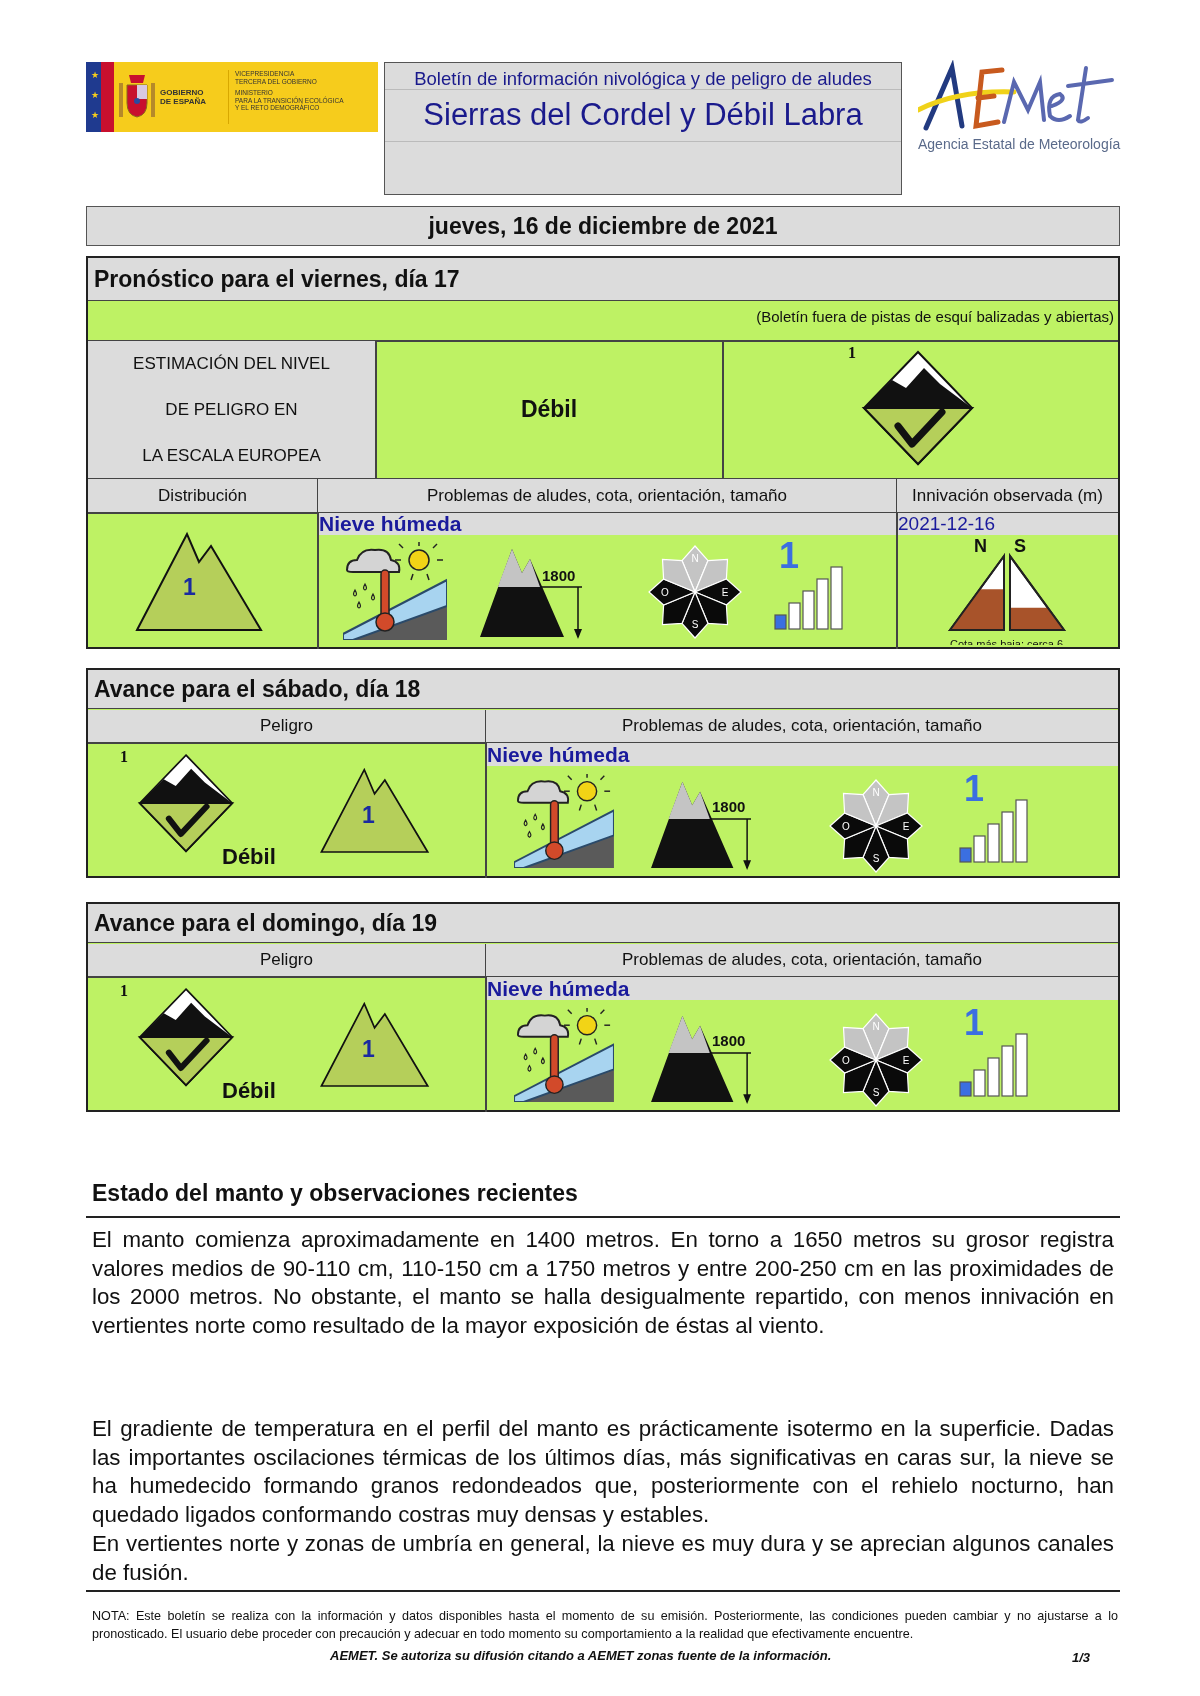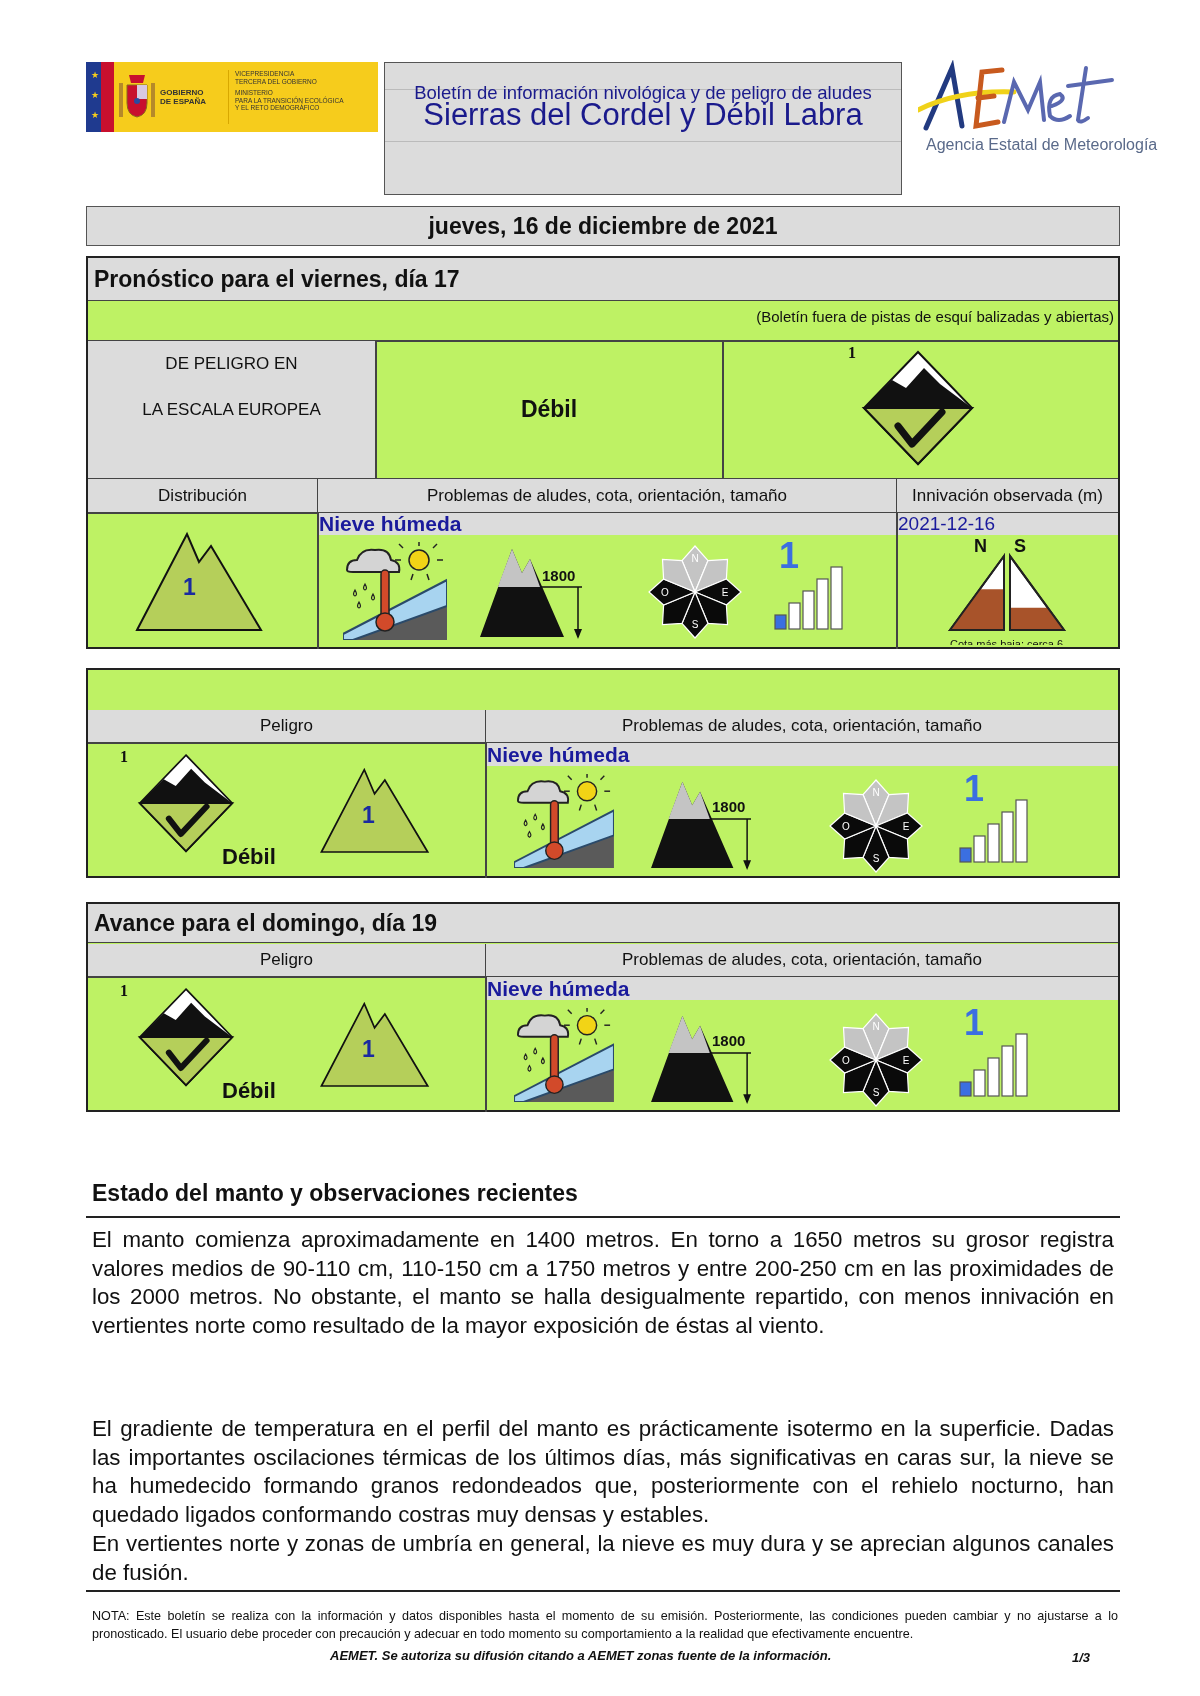--- a/index.html
+++ b/index.html
@@ -11,26 +11,26 @@
   #gov-logo { left: 86px; top: 62px; width: 292px; height: 70px; background: #f6cc1c; display: flex; }
   #gov-logo .flag { width: 28px; height: 70px; background: linear-gradient(to right, #1f3a8f 0 55%, #c8102e 55% 100%); position: relative; }
   #gov-logo .flag span { position: absolute; left: 5px; color: #f6cc1c; font-size: 9px; }
   #gov-logo .crest { width: 46px; display: flex; align-items: center; justify-content: center; }
   #gov-logo .gob { width: 62px; font-size: 8px; font-weight: bold; color: #333; display: flex; flex-direction: column; justify-content: center; line-height: 9px; }
   #gov-logo .sep { width: 1px; background: #d8a800; margin: 8px 6px; }
   #gov-logo .min { flex: 1; font-size: 6.5px; color: #333; line-height: 7.5px; padding-top: 8px; }
   #gov-logo .min p { margin-bottom: 4px; }
 
   #title-box { left: 384px; top: 62px; width: 518px; height: 133px; background: #dcdcdc; border: 1px solid #555; color: #1a1a8c; text-align: center; }
-  #title-box .t1 { font-size: 18.5px; padding-top: 19px; height: 27px; border-bottom: 1px solid #bbb; }
+  #title-box .t1 { font-size: 18.5px; padding-top: 5px; height: 27px; border-bottom: 1px solid #bbb; }
   #title-box .t2 { font-size: 31px; height: 52px; line-height: 50px; border-bottom: 1px solid #bbb; }
   #title-box .t3 { font-size: 31px; line-height: 50px; }
 
   #aemet-logo { left: 918px; top: 60px; width: 200px; height: 95px; }
-  #aemet-logo .sub { position: absolute; left: 8px; top: 76px; font-size: 16px; color: #5a6a8a; white-space: nowrap; }
+  #aemet-logo .sub { position: absolute; left: 0; top: 76px; font-size: 14px; color: #5a6a8a; white-space: nowrap; }
 
   #date-bar { left: 86px; top: 206px; width: 1034px; height: 40px; background: #dcdcdc; border: 1px solid #555; text-align: center; font-size: 23px; font-weight: bold; line-height: 38px; }
 
   
   .panel { left: 86px; width: 1034px; border: 2.5px solid #222; background: #bef264; }
   .panel-title { background: #dcdcdc; font-size: 23px; font-weight: bold; padding-left: 6px; border-bottom: 1.5px solid #444; }
   .hdr { background: #dcdcdc; font-size: 17px; text-align: center; }
   .blue-bar { background: #dcdcdc; color: #1a1a9c; font-weight: bold; font-size: 21px; text-align: left; }
   .cell { position: absolute; }
   .vline { position: absolute; width: 1.5px; background: #444; }
@@ -93,20 +93,21 @@
 </div>
 
 <div id="date-bar" class="abs">jueves, 16 de diciembre de 2021</div>
 
 <div class="abs panel" style="top:256px; height:393px;">
   <div class="panel-title" style="height:43px; line-height:42px;">Pronóstico para el viernes, día 17</div>
   <div class="cell" style="right:4px; top:50px; font-size:15px;">(Boletín fuera de pistas de esquí balizadas y abiertas)</div>
   <div class="hline" style="left:0; right:0; top:82px;"></div>
 
   <div class="cell" style="left:0; top:83px; width:287px; height:137px; background:#dcdcdc; text-align:center; font-size:17px; line-height:46px; padding-top:0;">
+    <div>ESTIMACIÓN DEL NIVEL</div>
     <div>DE PELIGRO EN</div>
     <div>LA ESCALA EUROPEA</div>
   </div>
   <div class="vline" style="left:287px; top:83px; height:137px;"></div>
   <div class="cell" style="left:288px; top:83px; width:346px; height:137px; text-align:center; line-height:137px; font-size:23px; font-weight:bold;">Débil</div>
   <div class="vline" style="left:634px; top:83px; height:137px;"></div>
   <div class="cell" style="left:760px; top:86px; width:140px; height:130px;">
     <span style="position:absolute; left:0; top:0; font-size:16px; font-weight:bold; font-family:'Liberation Serif', serif;">1</span>
     <svg class="danger-diamond" width="140" height="130" viewBox="0 0 140 130" style="position:absolute; left:0; top:0;">
       <polygon points="70,8 124,64 70,120 16,64" fill="#fff" stroke="#111" stroke-width="2"></polygon>
@@ -208,20 +209,21 @@
         <polygon points="2,92 56,18 56,92" fill="none" stroke="#222" stroke-width="2"></polygon>
         <polygon points="62,92 62,18 116,92" fill="none" stroke="#222" stroke-width="2"></polygon>
       </svg>
     <span style="position:absolute; left:26px; top:-2px; font-size:18px; font-weight:bold;">N</span>
     <span style="position:absolute; left:66px; top:-2px; font-size:18px; font-weight:bold;">S</span>
     <span style="position:absolute; left:2px; top:100px; font-size:11px; height:7px; overflow:hidden; white-space:nowrap;">Cota más baja: cerca 6...</span>
   </div>
 </div>
 
 <div class="abs panel outlook" style="top:668px; height:210px;">
+  <div class="panel-title" style="height:39px; line-height:38px;">Avance para el sábado, día 18</div>
   <div class="cell hdr" style="left:0; top:40px; width:397px; height:32px; line-height:32px;">Peligro</div>
   <div class="vline" style="left:397px; top:40px; height:168px;"></div>
   <div class="cell hdr" style="left:398px; top:40px; width:632px; height:32px; line-height:32px;">Problemas de aludes, cota, orientación, tamaño</div>
   <div class="hline" style="left:0; right:0; top:72px;"></div>
   <div class="cell" style="left:28px; top:74px; width:120px; height:120px;">
     <span style="position:absolute; left:4px; top:4px; font-size:16px; font-weight:bold; font-family:'Liberation Serif', serif;">1</span>
     <svg width="120" height="120" viewBox="0 0 140 130" style="position:absolute; left:10px; top:0;">
       <polygon points="70,8 124,64 70,120 16,64" fill="#fff" stroke="#111" stroke-width="2"></polygon>
       <polygon points="16,64 44,36 58,44 76,24 92,40 124,64" fill="#111"></polygon>
       <polygon points="16,64 124,64 70,120" fill="#b5cf5a" stroke="#111" stroke-width="2"></polygon>

